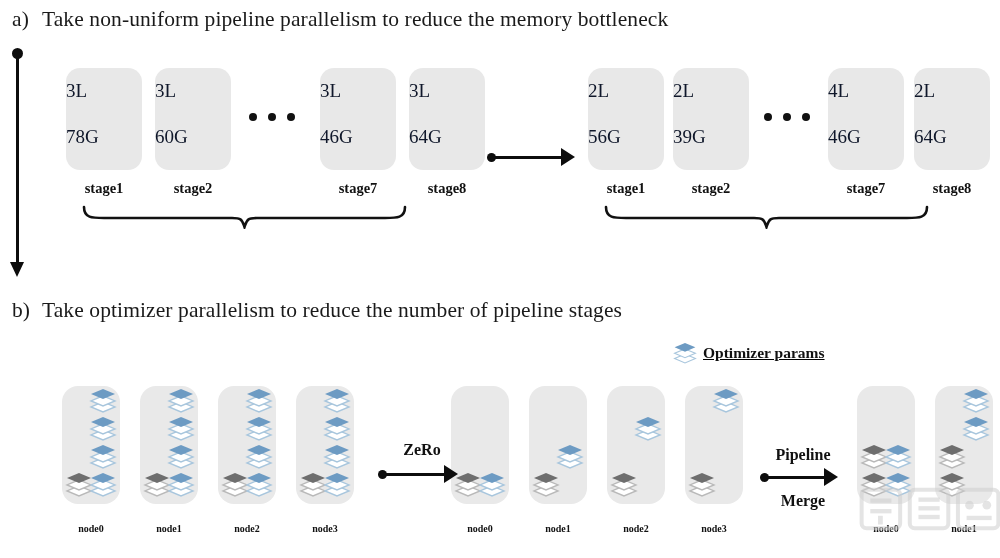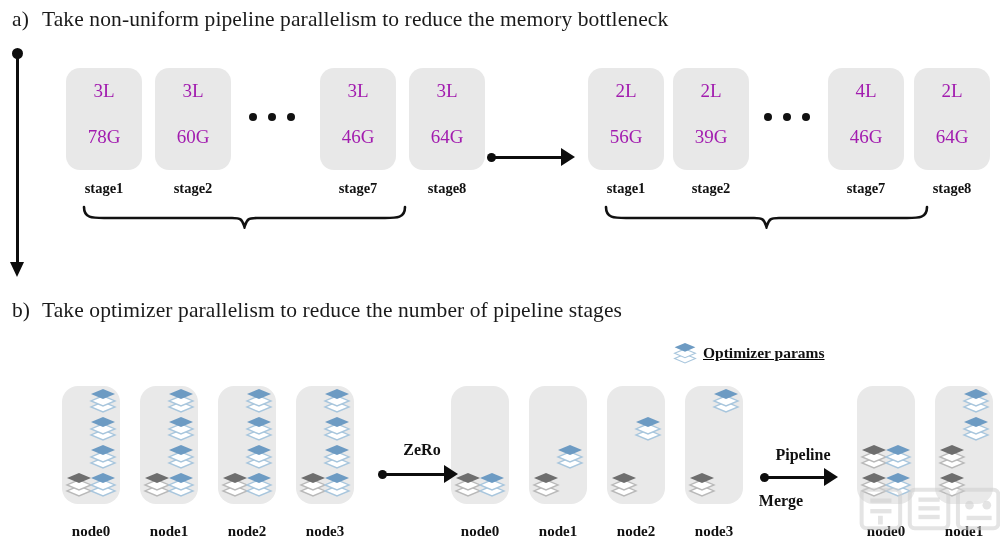--- a/index.html
+++ b/index.html
@@ -17,22 +17,22 @@
     font-size:21.5px;color:#1a1a1a;white-space:nowrap;letter-spacing:.1px;
   }
   .hdr .lbl{display:inline-block;width:30px;}
 
   
   .stagebox{
     position:absolute;width:76px;height:102px;
     background:#e8e8e8;border-radius:14px;
   }
   .stagebox .l1,.stagebox .l2{
-    position:absolute;left:0;width:100%;text-align:center;
-    font-family:"Liberation Serif", serif;font-size:19px;color:#a21caf;
+    position:absolute;left:0;width:100%;text-align:left;
+    font-family:"Liberation Serif", serif;font-size:19px;color:#0f172a;
   }
   .stagebox .l1{top:12px;}
   .stagebox .l2{top:58px;}
   .stagelabel{
     position:absolute;width:76px;text-align:center;
     font-family:"Liberation Serif", serif;font-weight:bold;font-size:14.5px;color:#111;
   }
 
   .dots{position:absolute;display:flex;gap:11px;}
   .dots i{display:block;width:8px;height:8px;border-radius:50%;background:#111;}
@@ -64,21 +64,21 @@
     font-family:"Liberation Serif", serif;font-weight:bold;font-size:21px;color:#111;
   }
 
   
   .nodebox{
     position:absolute;width:58px;height:118px;
     background:#e9e9e9;border-radius:16px;
   }
   .nodelabel{
     position:absolute;width:70px;text-align:center;
-    font-family:"Liberation Serif", serif;font-weight:bold;font-size:15px;color:#111;
+    font-family:"Liberation Serif", serif;font-weight:bold;font-size:10px;color:#111;
   }
 
   
   .stack{position:absolute;width:30px;height:24px;}
   .stack svg{display:block;width:30px;height:24px;overflow:visible;}
 
   
   .legend{position:absolute;display:flex;align-items:center;}
   .legend .li{display:flex;align-items:center;}
   .legend .ltxt{
@@ -497,21 +497,21 @@
     <span class="shaft" style="width:62px;"></span>
     <span class="head" style="left:66px;"></span>
   </div>
 
   <div class="arrlabel" style="left:757px;top:446px;width:92px;">Pipeline</div>
   <div class="harrow" style="left:760px;top:468px;width:84px;">
     <span class="dot"></span>
     <span class="shaft" style="width:60px;"></span>
     <span class="head" style="left:64px;"></span>
   </div>
-  <div class="arrlabel" style="left:735px;top:492px;width:92px;">Merge</div>
+  <div class="arrlabel" style="left:757px;top:492px;width:92px;">Merge</div>
 
   <div class="watermark">
     <svg viewBox="0 0 150 54" width="146" height="52">
       <g fill="none" stroke="#cfcfcf" stroke-width="4.2" stroke-linejoin="round">
         <rect x="4" y="6" width="40" height="40" rx="5"></rect>
         <rect x="54" y="6" width="40" height="40" rx="5"></rect>
         <rect x="104" y="6" width="42" height="40" rx="5"></rect>
       </g>
       <g fill="#cfcfcf">
         <rect x="13" y="15" width="22" height="4.5"></rect>

